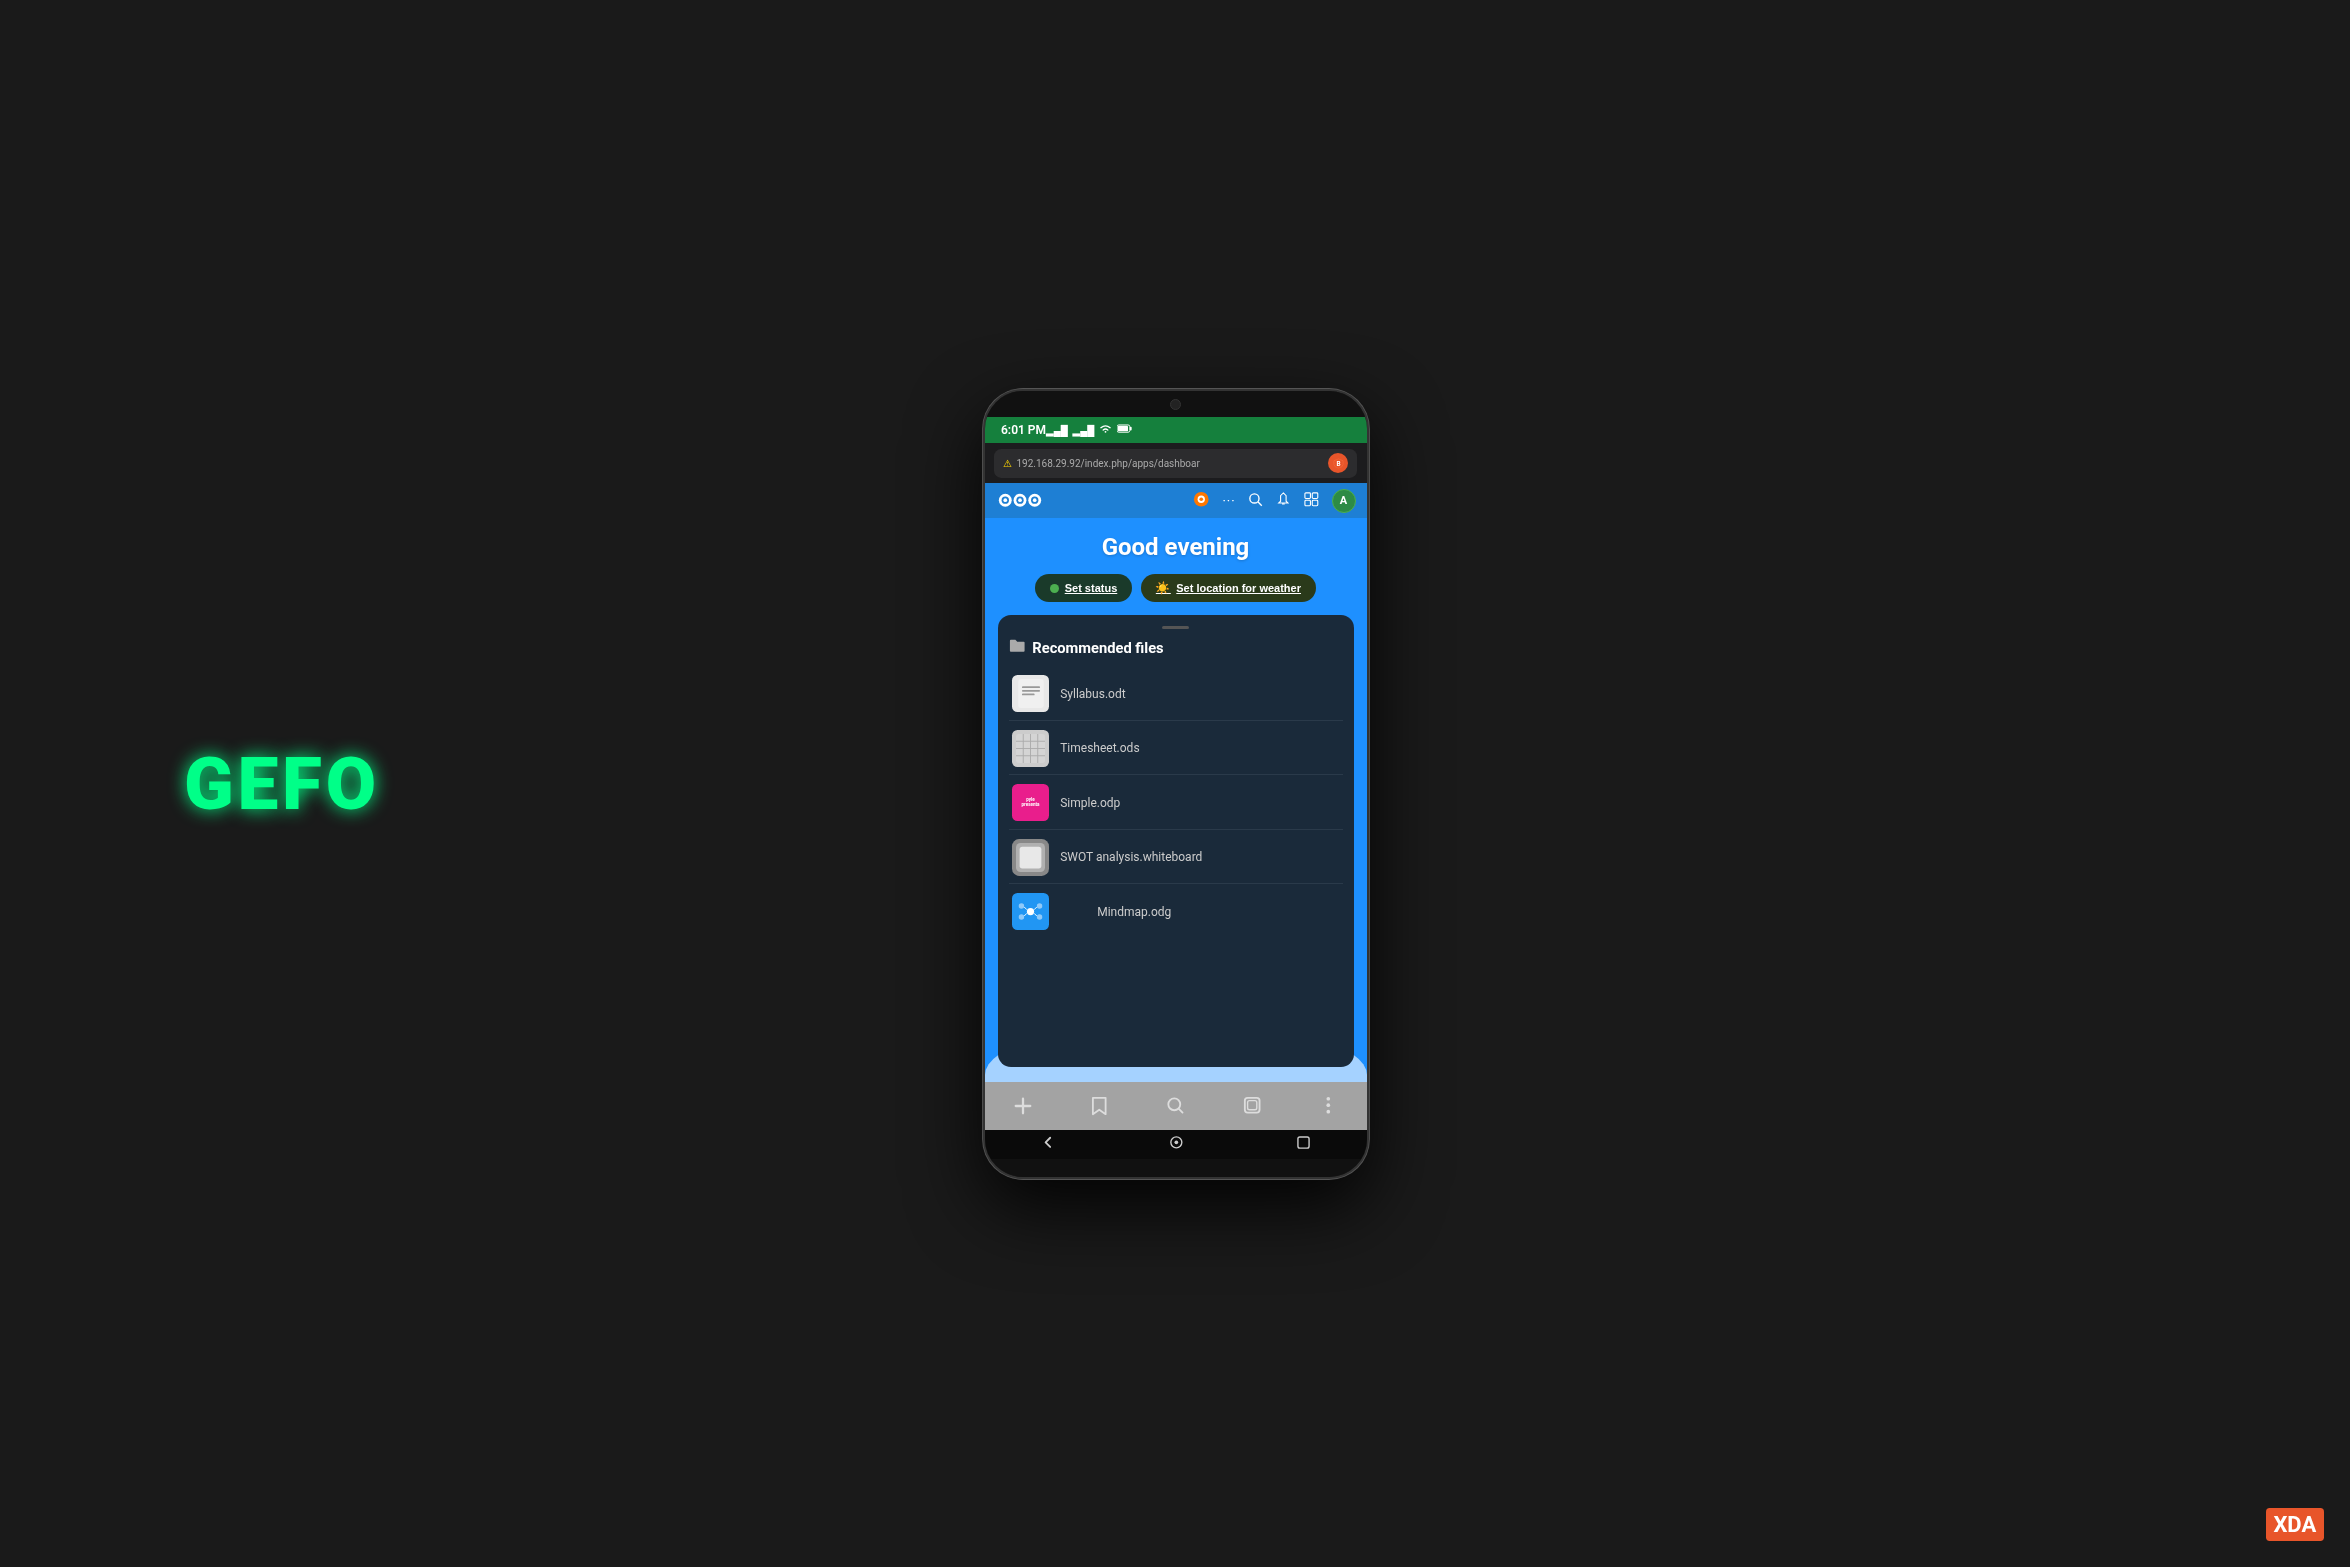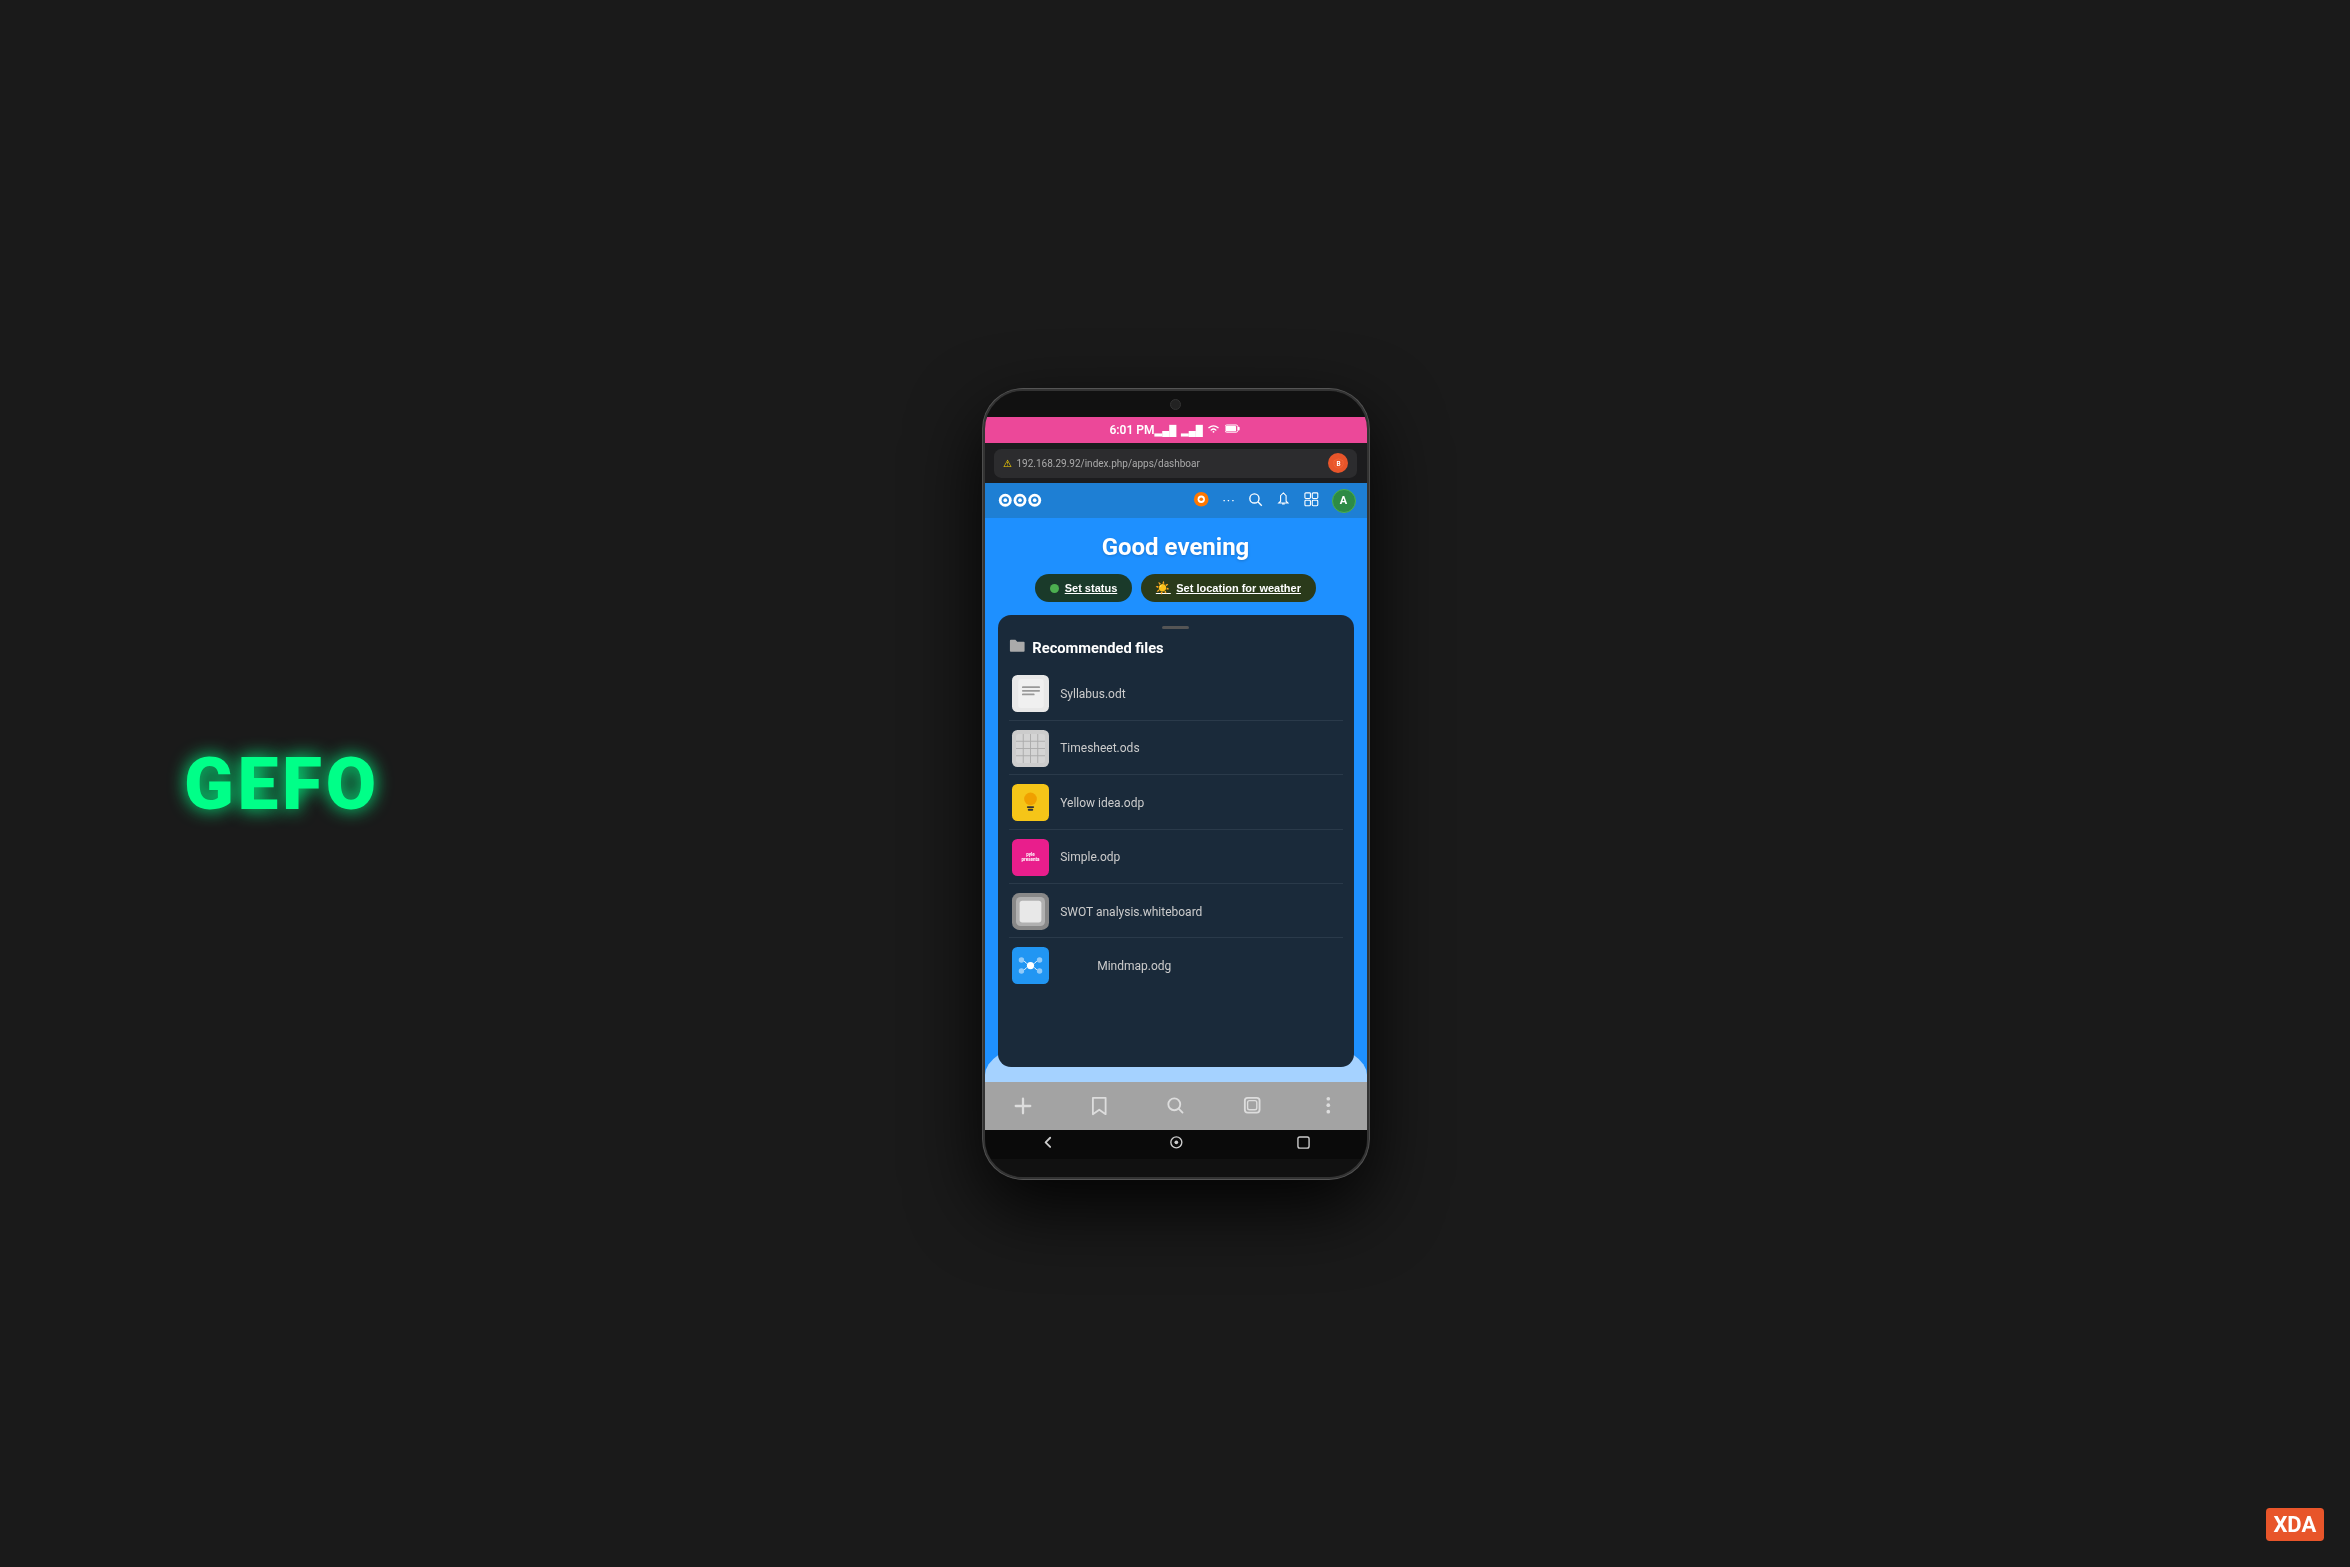--- a/index.html
+++ b/index.html
@@ -98,24 +98,24 @@
       width: 11px;
       height: 11px;
       background: #222;
       border-radius: 50%;
       border: 0.9px solid #333;
     }
 
     
     .status-bar {
       height: 26px;
-      background: #ec4899;
-      display: flex;
-      align-items: center;
-      justify-content: center;
+      background: #15803d;
+      display: flex;
+      align-items: center;
+      justify-content: flex-start;
       padding: 0 16.5px;
       flex-shrink: 0;
     }
 
     .status-time {
       color: white;
       font-size: 12px;
       font-weight: 600;
     }
 
@@ -618,31 +618,20 @@
                   <line x1="16" y1="0" x2="16" y2="32" stroke="#aaa" stroke-width="1"></line>
                   <line x1="24" y1="0" x2="24" y2="32" stroke="#aaa" stroke-width="1"></line>
                   <line x1="0" y1="8" x2="32" y2="8" stroke="#aaa" stroke-width="1"></line>
                   <line x1="0" y1="16" x2="32" y2="16" stroke="#aaa" stroke-width="1"></line>
                   <line x1="0" y1="24" x2="32" y2="24" stroke="#aaa" stroke-width="1"></line>
                 </svg>
               </div>
               <span class="file-name">Timesheet.ods</span>
             </div>
 
-            <div class="file-item">
-              <div class="file-thumb thumb-yellow">
-                <svg width="29" height="29" viewBox="0 0 32 32">
-                  <rect width="32" height="32" rx="3" fill="#f5c518"></rect>
-                  <circle cx="16" cy="12" r="7" fill="#f0a000"></circle>
-                  <rect x="12" y="20" width="8" height="2" rx="1" fill="#333"></rect>
-                  <rect x="13" y="23" width="6" height="2" rx="1" fill="#333"></rect>
-                </svg>
-              </div>
-              <span class="file-name">Yellow idea.odp</span>
-            </div>
 
             <div class="file-item">
               <div class="file-thumb thumb-pink">
                 <svg width="29" height="29" viewBox="0 0 32 32" style="font-size:8px">
                   <rect width="32" height="32" rx="3" fill="#e91e8c"></rect>
                   <text x="16" y="14" text-anchor="middle" fill="white" font-size="5" font-weight="bold">pyle</text>
                   <text x="16" y="20" text-anchor="middle" fill="white" font-size="5">presenta</text>
                 </svg>
               </div>
               <span class="file-name">Simple.odp</span>

